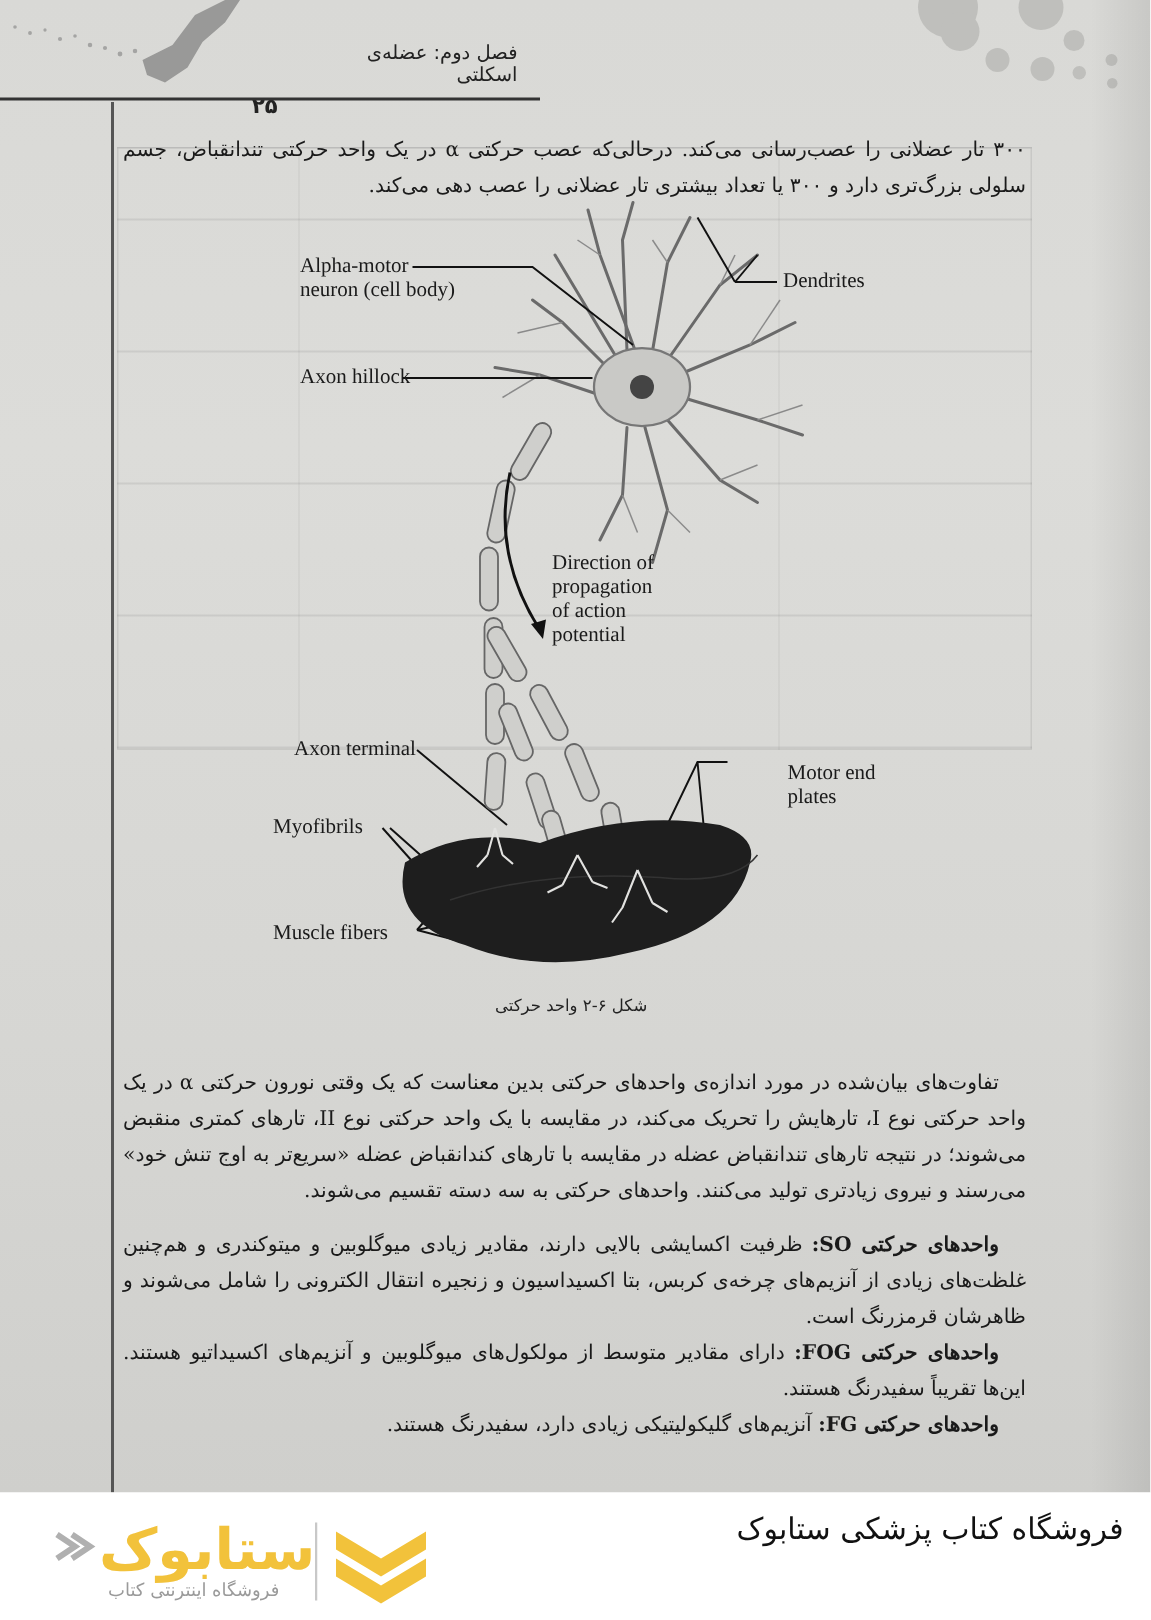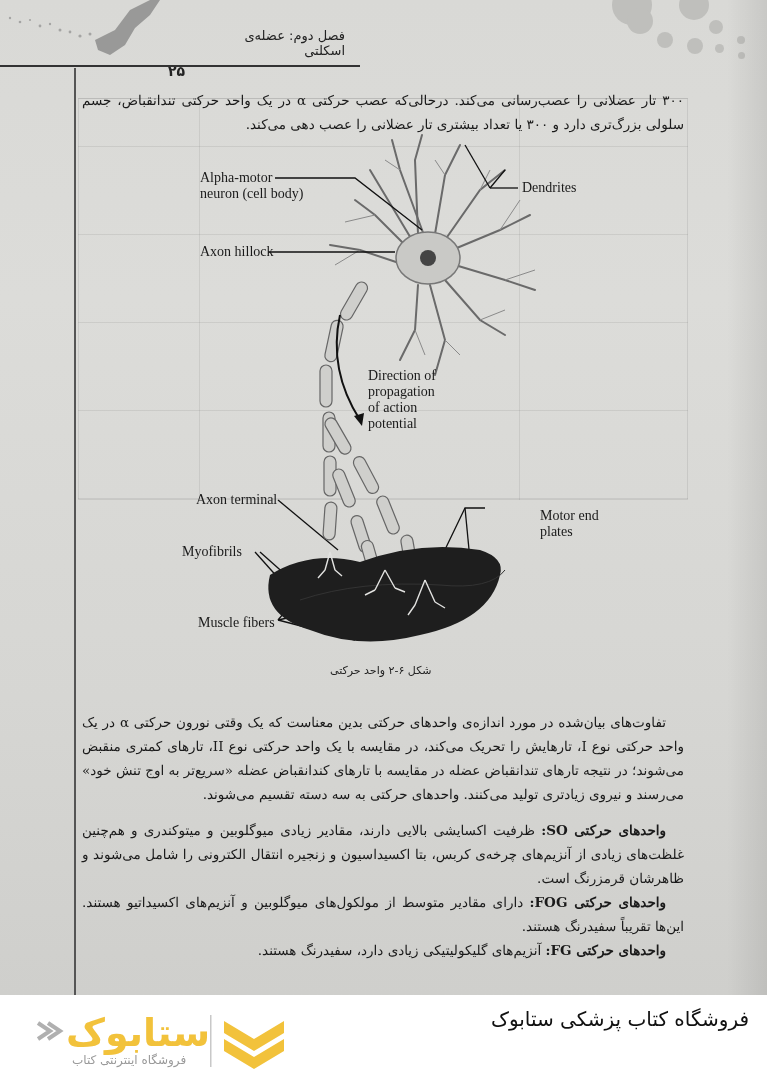--- a/index.html
+++ b/index.html
@@ -211,24 +211,24 @@
 
     <div class="fig-label" style="left:40px;top:40px;">Alpha-motor
 neuron (cell body)</div>
     <div class="fig-label" style="left:362px;top:50px;">Dendrites</div>
     <div class="fig-label" style="left:40px;top:114px;">Axon hillock</div>
     <div class="fig-label" style="left:208px;top:238px;">Direction of
 propagation
 of action
 potential</div>
     <div class="fig-label" style="left:25px;top:362px;margin-left:11px;">Axon terminal</div>
-    <div class="fig-label" style="left:380px;top:378px;">Motor end
+    <div class="fig-label" style="left:365px;top:378px;">Motor end
 plates</div>
     <div class="fig-label" style="left:22px;top:414px;">Myofibrils</div>
-    <div class="fig-label" style="left:22px;top:485px;margin-left:16px;">Muscle fibers</div>
+    <div class="fig-label" style="left:22px;top:485px;">Muscle fibers</div>
   </div>
 
   <div class="caption">شکل ۶-۲ واحد حرکتی</div>
 
   <p class="body-text p3">
     <span class="lead">واحدهای حرکتی SO:</span><span> ظرفیت اکسایشی بالایی دارند، مقادیر زیادی میوگلوبین و میتوکندری و هم‌چنین غلظت‌های زیادی از آنزیم‌های چرخه‌ی کربس، بتا اکسیداسیون و زنجیره انتقال الکترونی را شامل می‌شوند و ظاهرشان قرمزرنگ است.</span>
   </p>
 
   <p class="body-text p2">تفاوت‌های بیان‌شده در مورد اندازه‌ی واحدهای حرکتی بدین معناست که یک وقتی نورون حرکتی α در یک واحد حرکتی نوع I، تارهایش را تحریک می‌کند، در مقایسه با یک واحد حرکتی نوع II، تارهای کمتری منقبض می‌شوند؛ در نتیجه تارهای تندانقباض عضله در مقایسه با تارهای کندانقباض عضله «سریع‌تر به اوج تنش خود» می‌رسند و نیروی زیادتری تولید می‌کنند. واحدهای حرکتی به سه دسته تقسیم می‌شوند.</p>
   <p class="body-text p5">

